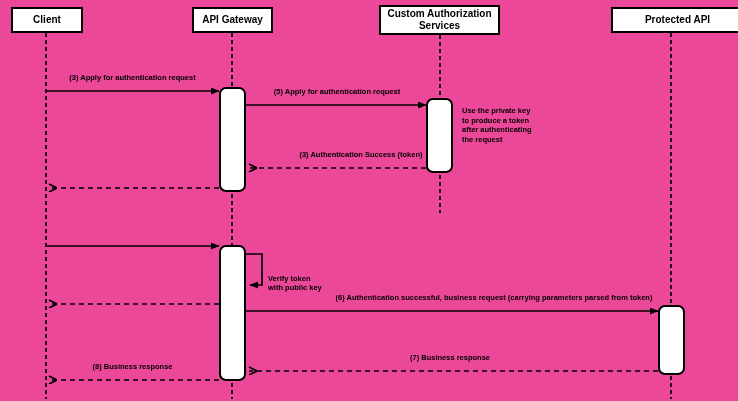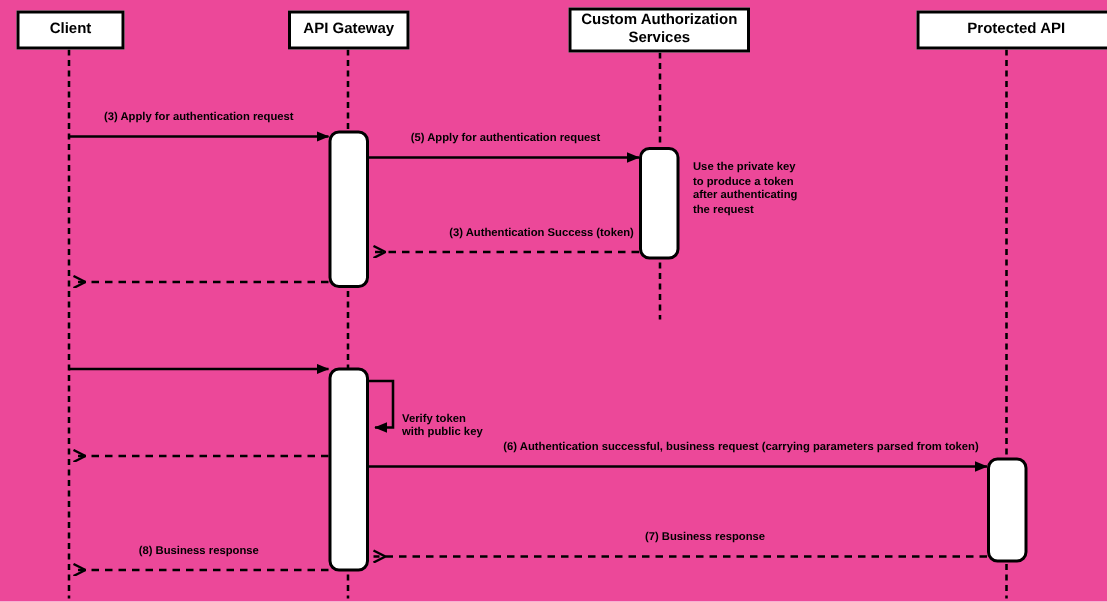--- a/index.html
+++ b/index.html
@@ -121,18 +121,18 @@
     <line x1="658" y1="371" x2="249" y2="371" stroke="#000" stroke-width="1.7" stroke-dasharray="5,4" marker-end="url(#headOpen)"></line>
     <line x1="219" y1="380" x2="49" y2="380" stroke="#000" stroke-width="1.7" stroke-dasharray="5,4" marker-end="url(#headOpen)"></line>
   </svg>
 
   <div class="msg-label" style="left:46px;  top:73px;  width:173px;">(3) Apply for authentication request</div>
   <div class="msg-label" style="left:246px; top:87px;  width:182px;">(5) Apply for authentication request</div>
   <div class="msg-label" style="left:246px; top:150px; width:182px;padding-left:24px;">(3) Authentication Success (token)</div>
   <div class="msg-label left-align" style="left:268px; top:255px; width:80px;">Verify token
 with public key</div>
   <div class="msg-label" style="left:260px; top:293px; width:412px;margin-left:28px;">(6) Authentication successful, business request (carrying parameters parsed from token)</div>
-  <div class="msg-label" style="left:264px; top:353px; width:412px;">(7) Business response</div>
+  <div class="msg-label" style="left:244px; top:353px; width:412px;">(7) Business response</div>
   <div class="msg-label" style="left:46px;  top:362px; width:173px;">(8) Business response</div>
 
   <div class="note-text" style="left:462px; top:106px; width:72px;">Use the private key to produce a token after authenticating the request</div>
 
 </div>
 
 </body></html>

